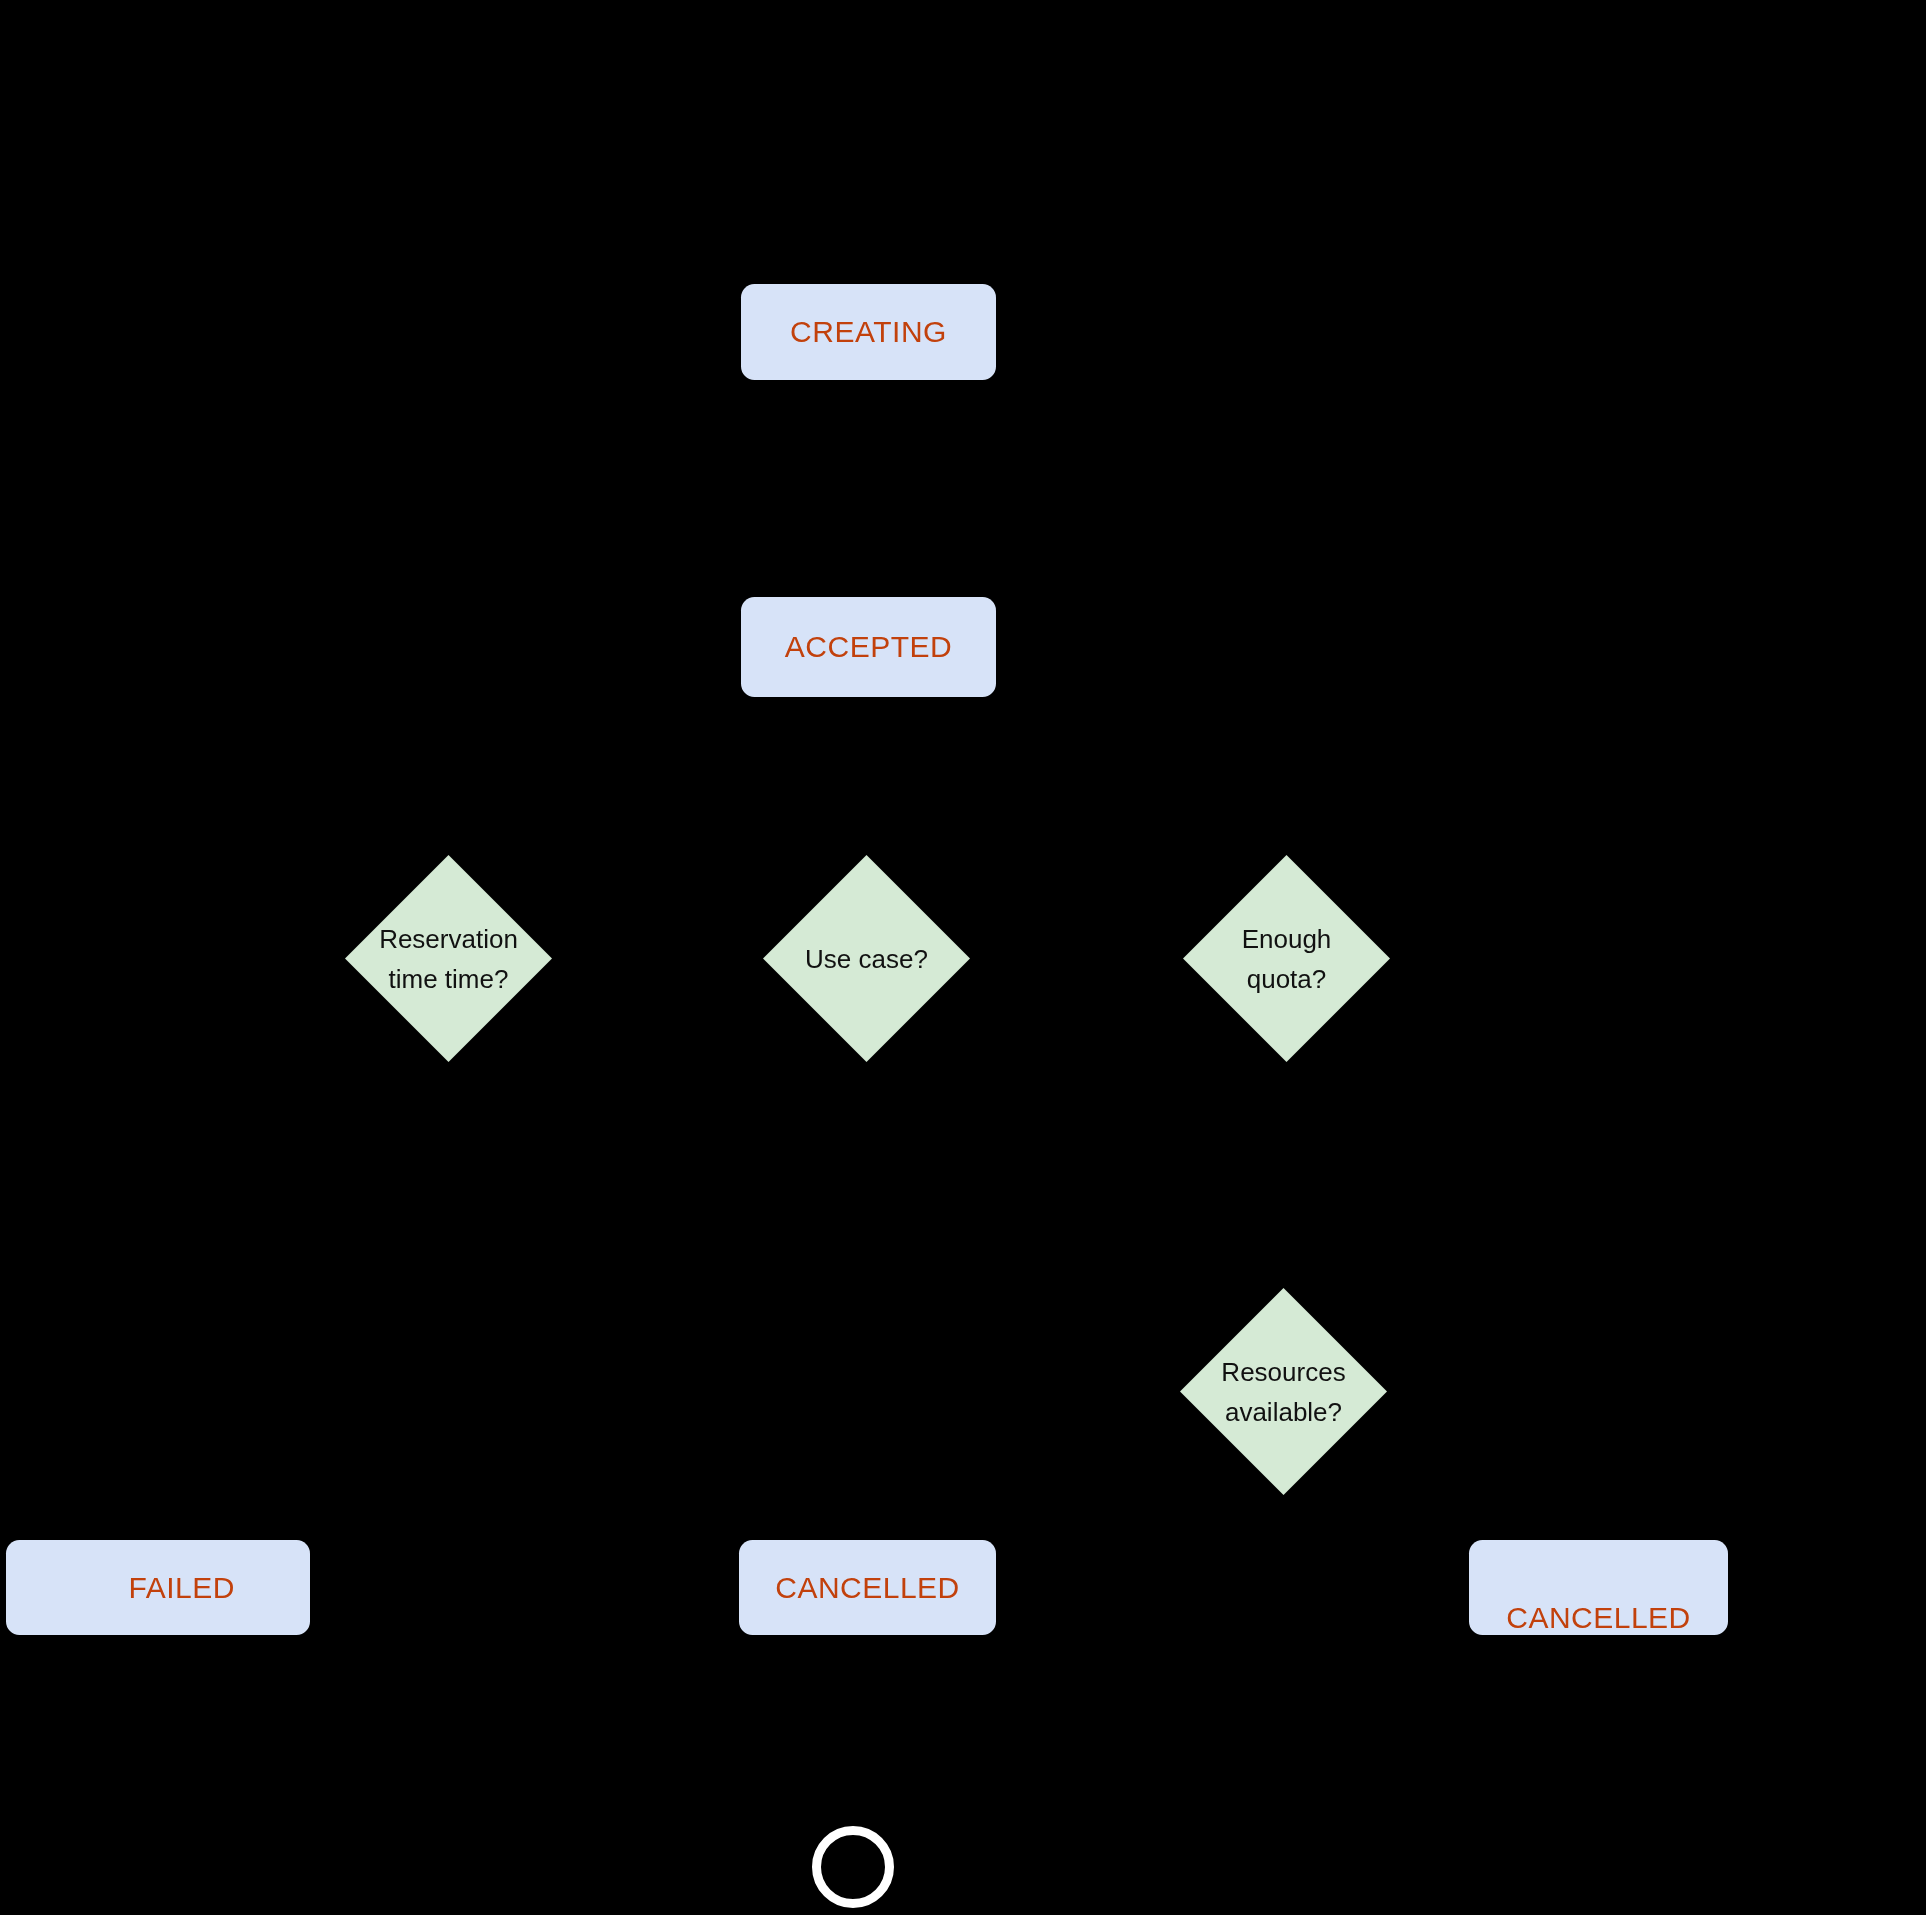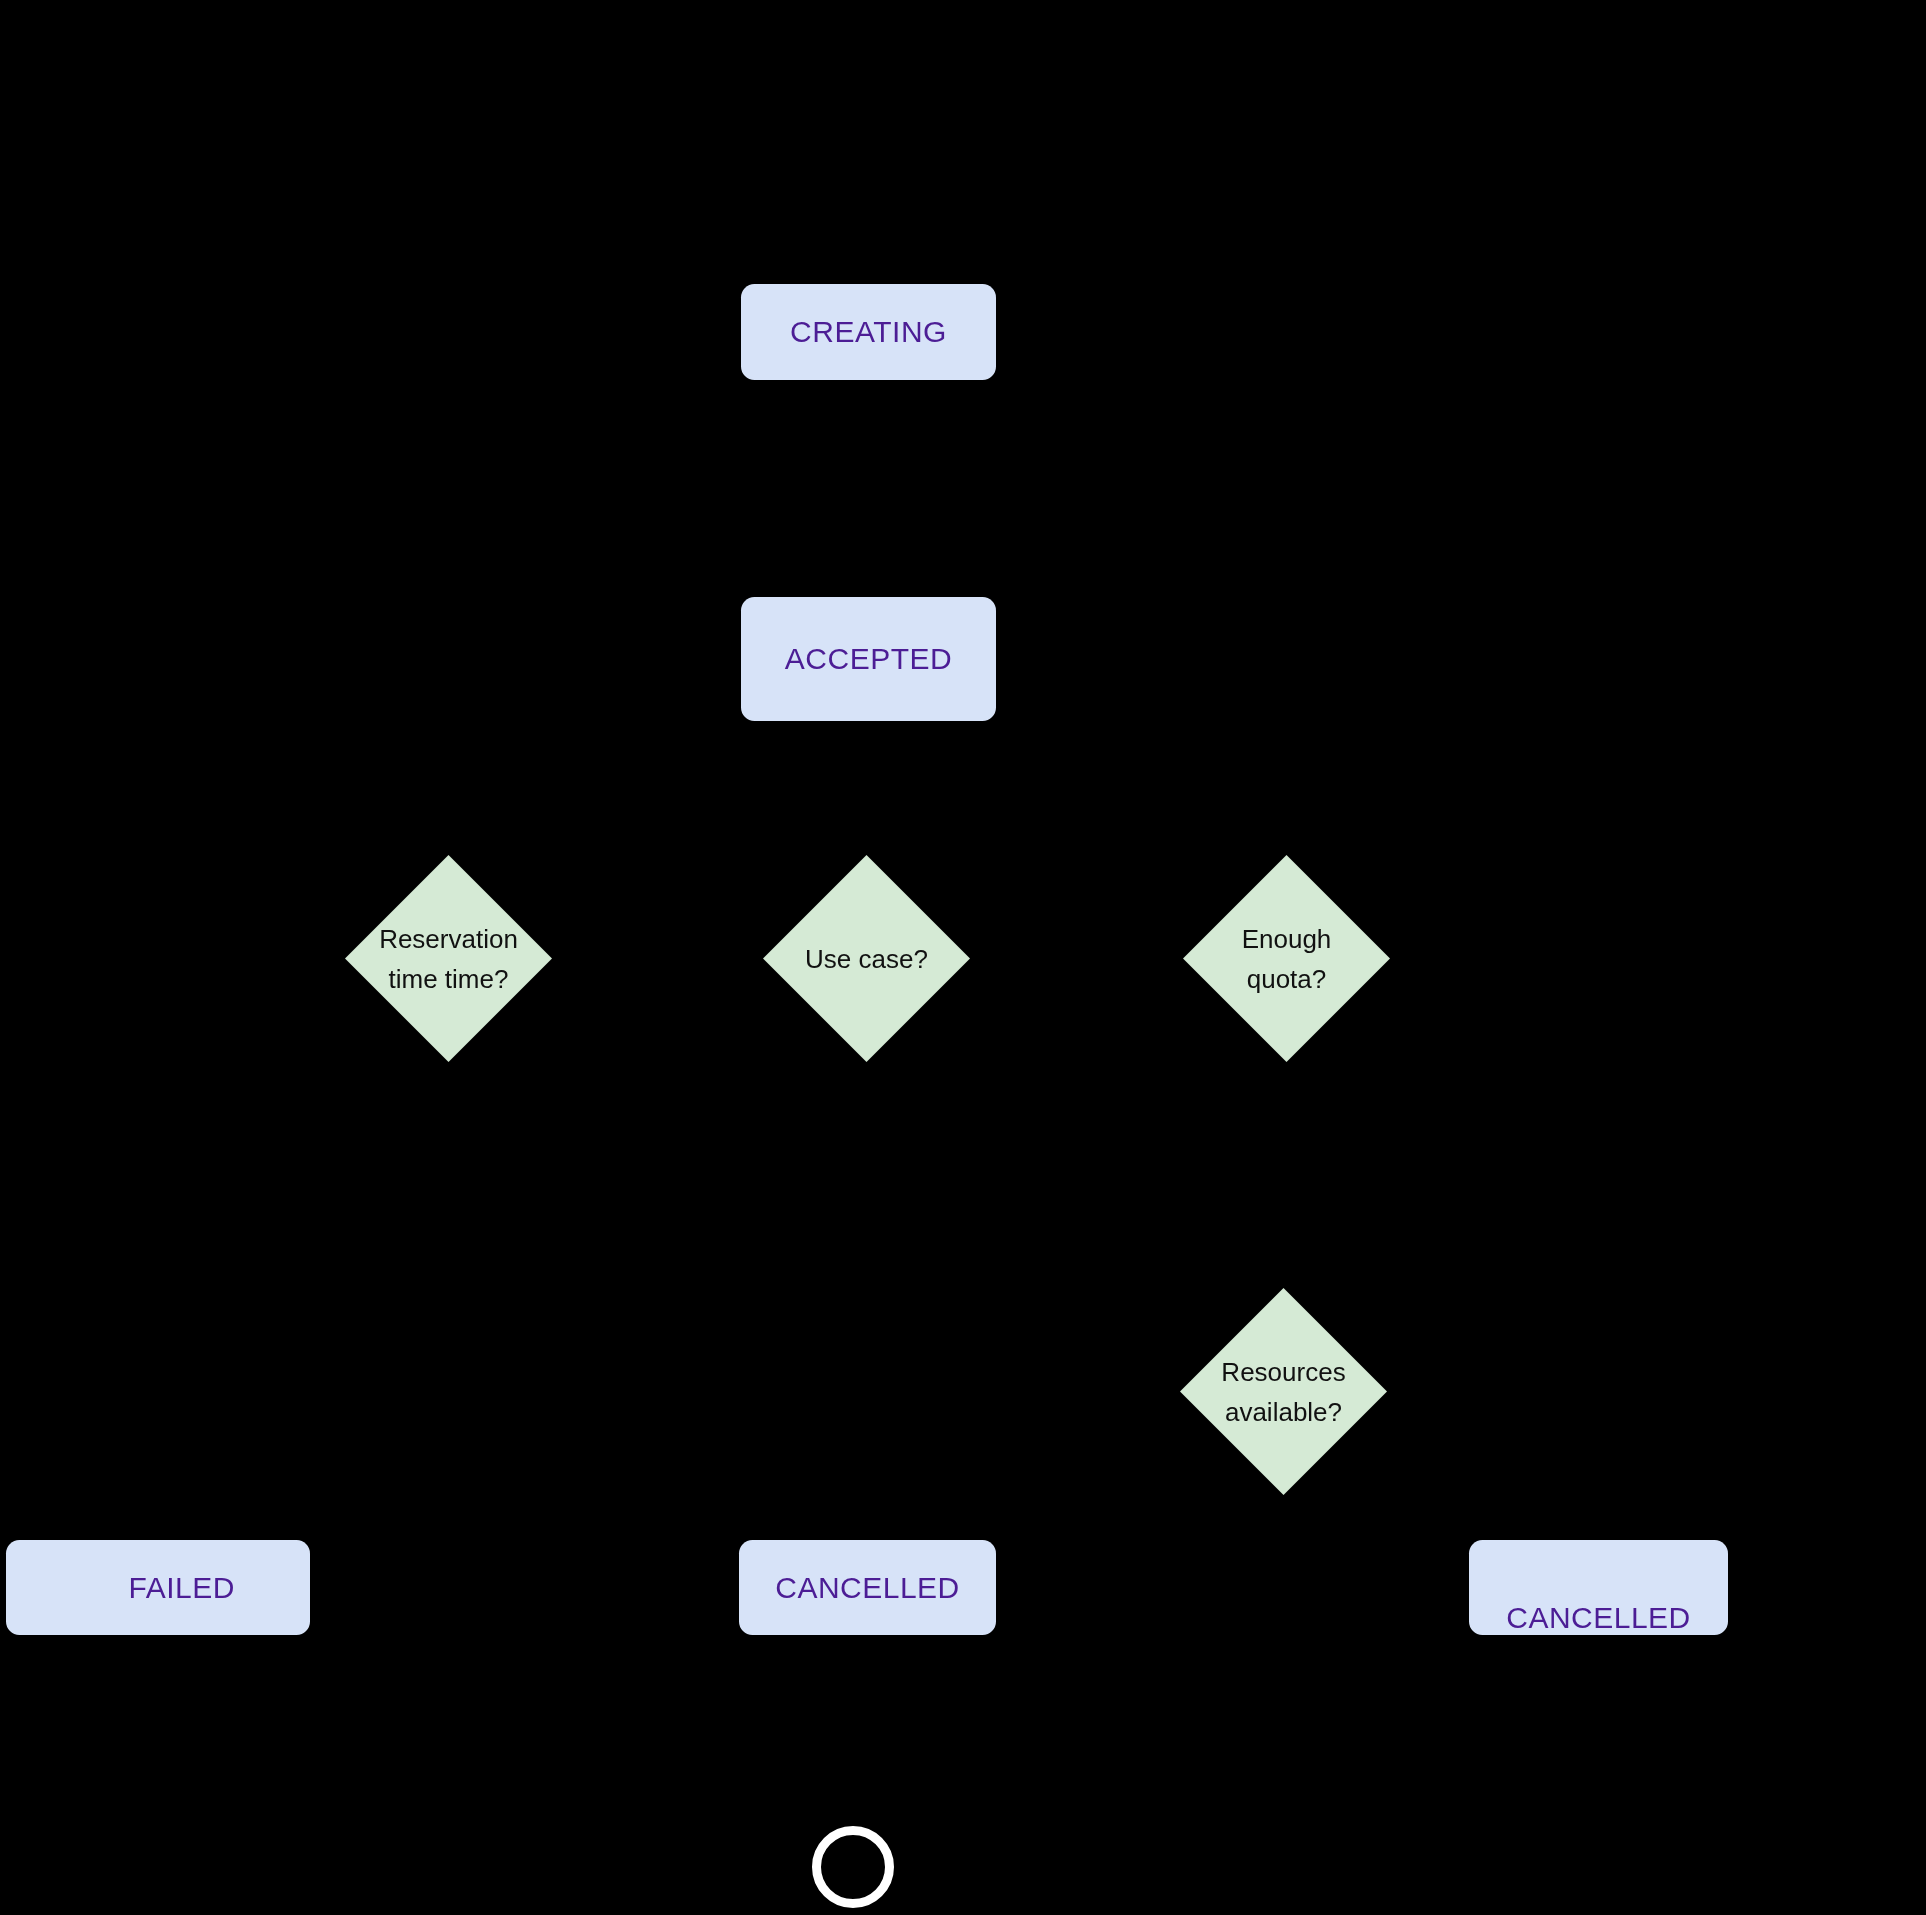--- a/index.html
+++ b/index.html
@@ -15,21 +15,21 @@
     overflow: hidden;
     font-family: "Liberation Sans", "DejaVu Sans", sans-serif;
   }
   .state {
     position: absolute;
     background: #D7E3F8;
     border-radius: 13.4px;
     display: flex;
     align-items: center;
     justify-content: center;
-    color: #4c1d95;
+    color: #c2410c;
     font-size: 30px;
     letter-spacing: 0.5px;
     white-space: nowrap;
   }
   .decision {
     position: absolute;
     width: 207px;
     height: 207px;
     background: #D5EAD5;
     clip-path: polygon(50% 0, 100% 50%, 50% 100%, 0 50%);
@@ -37,21 +37,21 @@
     flex-direction: column;
     align-items: center;
     justify-content: center;
     color: #111111;
     font-size: 26px;
     line-height: 40px;
     text-align: center;
     white-space: nowrap;
   }
   #node-creating   { left: 741px; top: 284px;  width: 255px; height: 96px; }
-  #node-accepted   { left: 741px; top: 597px; width: 255px; height: 124px; align-items: center; }
+  #node-accepted   { left: 741px; top: 597px; width: 255px; height: 100px; align-items: center; }
   #node-failed     { left: 6.2px;   top: 1540px; width: 257px; height: 95px; padding-left: 47px; }
   #node-succeeded  { left: 739px; top: 1540px; width: 257px; height: 95px; }
   #node-cancelled  { left: 1469px; top: 1540px; width: 259px; height: 95px; align-items: flex-end; }
   #node-reservation-start-time { left: 345px;  top: 855px; }
   #node-use-case               { left: 763px; top: 855px; }
   #node-enough-quota           { left: 1183px; top: 855px; }
   #node-resources-available    { left: 1180px; top: 1288px; }
   #node-end {
     position: absolute;
     left: 812px;

